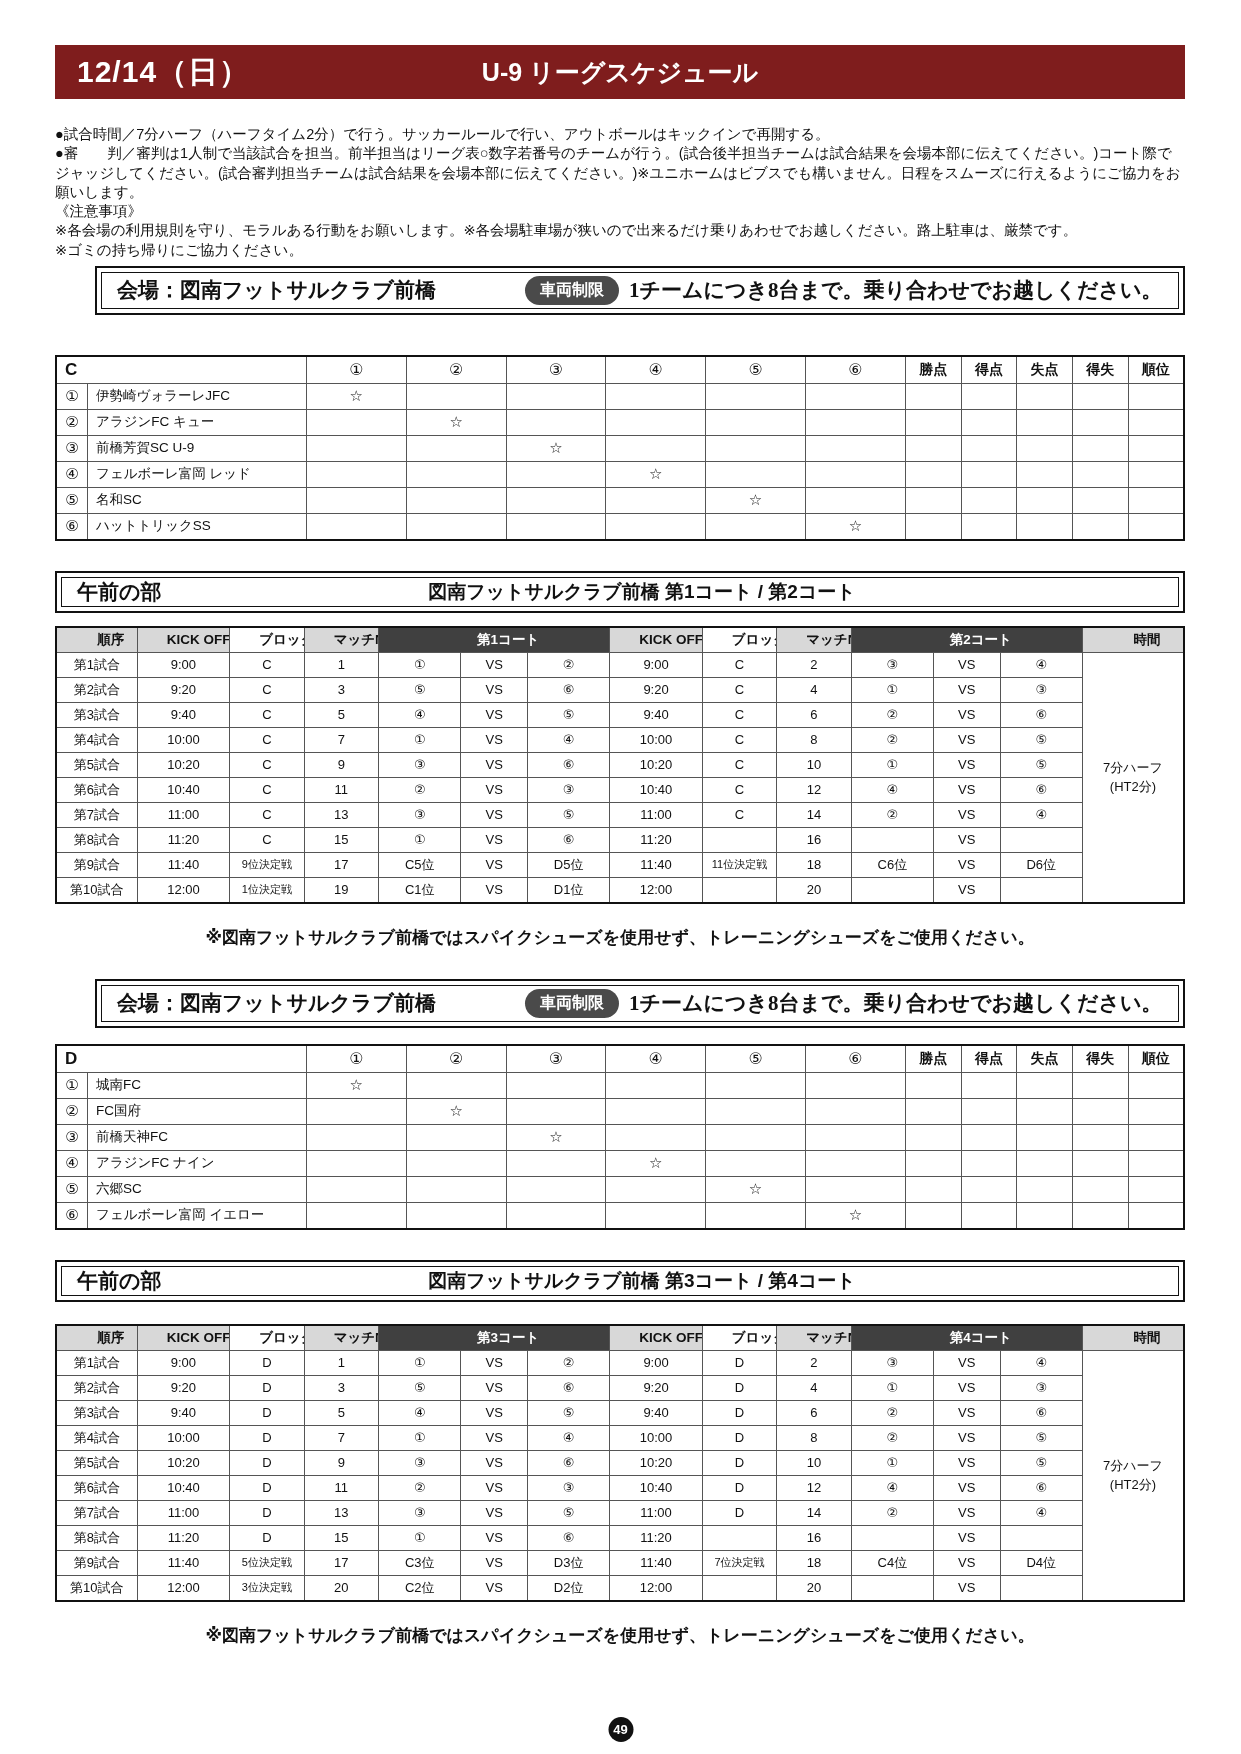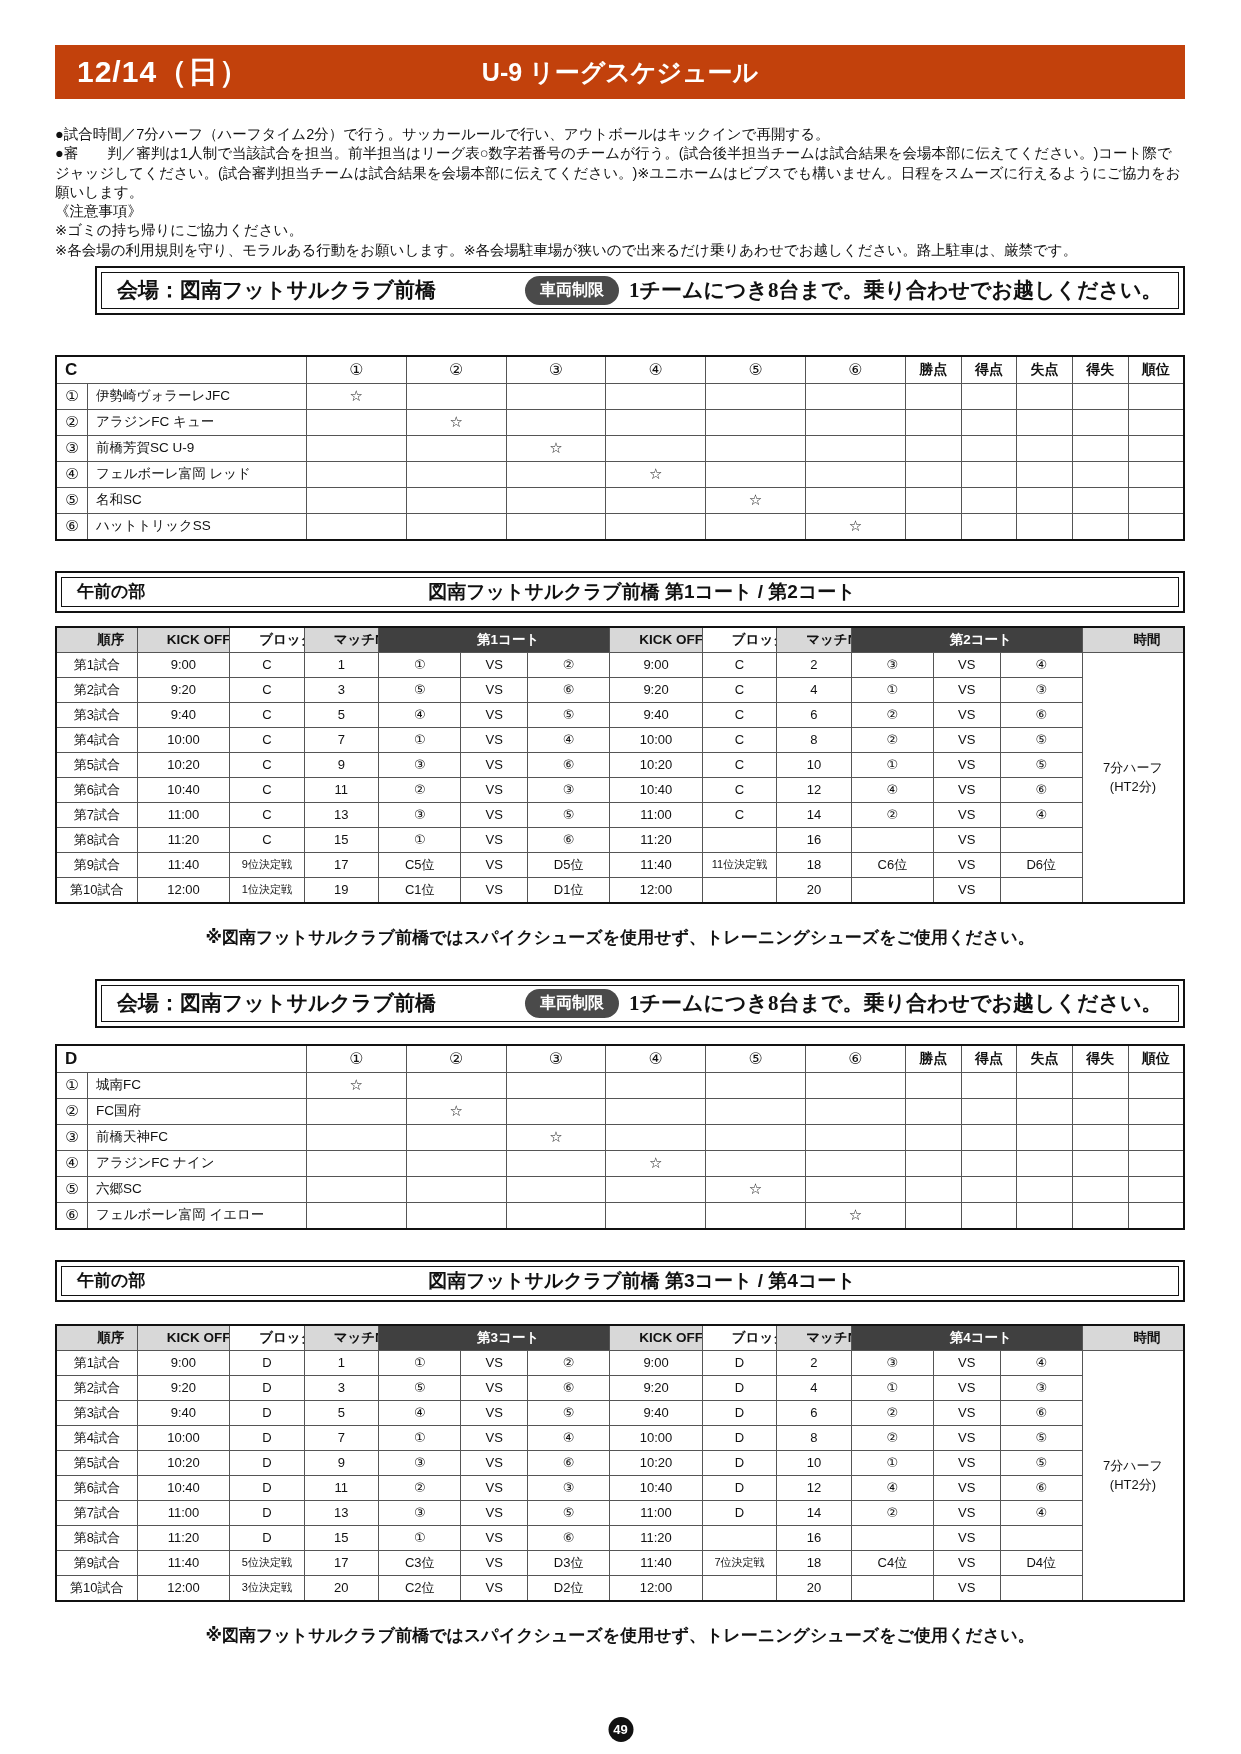--- a/index.html
+++ b/index.html
@@ -8,21 +8,21 @@
     width:1241px;height:1754px;
     background:#fff;
     font-family:"Liberation Sans","DejaVu Sans",sans-serif;
     color:#111;
     overflow:hidden;
   }
   .content{padding:45px 56px 0 55px;}
 
   
   .header-bar{
-    position:relative;background:#c2410c;color:#fff;height:54px;
+    position:relative;background:#7f1d1d;color:#fff;height:54px;
     display:flex;align-items:center;
   }
   .header-date{font-size:30px;font-weight:bold;margin-left:22px;letter-spacing:1px;z-index:1;}
   .header-title{position:absolute;left:0;right:0;text-align:center;font-size:25px;font-weight:bold;}
 
   
   .method{margin-top:26px;font-size:14.5px;line-height:1.33;}
   .method p{margin:0;}
 
   
@@ -33,21 +33,21 @@
   }
   .venue-box{height:45px;display:flex;align-items:center;padding:0 14px 0 20px;margin-top:6px;margin-left:40px;}
   .venue-title{font-size:21px;font-weight:bold;width:408px;flex:0 0 auto;}
   .badge{
     background:#4a4a4a;color:#fff;font-size:16px;font-weight:bold;
     border-radius:16px;padding:4px 15px;margin-right:10px;flex:0 0 auto;
   }
   .restriction{font-size:21px;font-weight:bold;flex:1;white-space:nowrap;font-family:Liberation Serif, serif;}
 
   .session-box{height:38px;position:relative;display:flex;align-items:center;justify-content:center;margin-top:30px;}
-  .session-label{position:absolute;left:20px;font-size:17px;font-weight:bold;}
+  .session-label{position:absolute;left:20px;font-size:21px;font-weight:bold;}
   .session-title{font-size:19px;font-weight:bold;margin-left:44px;}
 
   
   table{width:100%;border-collapse:collapse;table-layout:fixed;}
   .league{border:2px solid #111;margin-top:40px;}
   .league th,.league td{border:1px solid #555;overflow:hidden;white-space:nowrap;}
   .league th{height:24px;font-size:14px;text-align:center;background:#fff;}
   .league th.block{text-align:left;padding-left:8px;font-size:17px;}
   .league th.mcol{font-size:16px;font-weight:normal;}
   .league td{height:23px;font-size:13.5px;text-align:center;background:#fff;}
@@ -86,22 +86,22 @@
 
     <div class="header-bar">
       <span class="header-date">12/14（日）</span>
       <span class="header-title">U-9 リーグスケジュール</span>
     </div>
 
     <div class="method">
       <p>●試合時間／7分ハーフ（ハーフタイム2分）で行う。サッカールールで行い、アウトボールはキックインで再開する。</p>
       <p>●審　　判／審判は1人制で当該試合を担当。前半担当はリーグ表○数字若番号のチームが行う。(試合後半担当チームは試合結果を会場本部に伝えてください。)コート際でジャッジしてください。(試合審判担当チームは試合結果を会場本部に伝えてください。)※ユニホームはビブスでも構いません。日程をスムーズに行えるようにご協力をお願いします。</p>
       <p>《注意事項》</p>
+      <p>※各会場の利用規則を守り、モラルある行動をお願いします。※各会場駐車場が狭いので出来るだけ乗りあわせでお越しください。路上駐車は、厳禁です。</p>
       <p>※ゴミの持ち帰りにご協力ください。</p>
-      <p>※各会場の利用規則を守り、モラルある行動をお願いします。※各会場駐車場が狭いので出来るだけ乗りあわせでお越しください。路上駐車は、厳禁です。</p>
     </div>
 
     <div class="dbox venue-box">
       <span class="venue-title">会場：図南フットサルクラブ前橋</span>
       <span class="badge">車両制限</span>
       <span class="restriction">1チームにつき8台まで。乗り合わせでお越しください。</span>
     </div>
 
     <table class="league">
       <colgroup>

